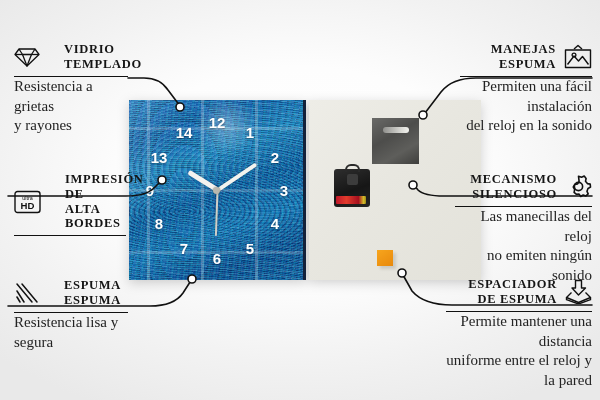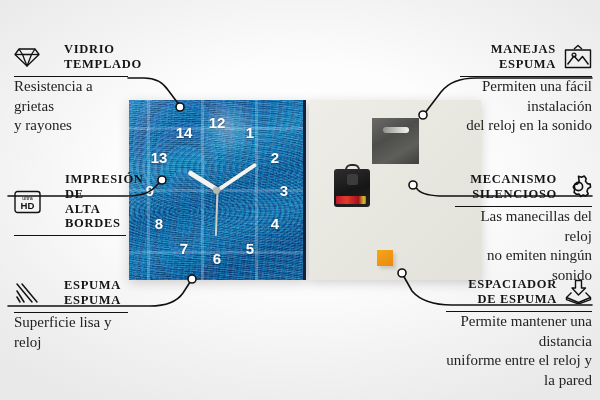--- a/index.html
+++ b/index.html
@@ -273,21 +273,21 @@
           <path d="M3 9 L10 20"></path>
           <path d="M3 15 L6 20"></path>
         </g>
       </svg>
       <div class="callout-title">
         <div>ESPUMA</div>
         <div>ESPUMA</div>
       </div>
     </div>
     <div class="callout-rule"></div>
-    <div class="callout-sub">Superficie lisa y reloj</div>
+    <div class="callout-sub">Resistencia lisa y segura</div>
   </div>
 
   <div class="callout right" style="left:460px; top:42px; width:132px;">
     <div class="callout-head">
       <div class="callout-title">
         <div>MANEJAS</div>
         <div>ESPUMA</div>
       </div>
       <svg class="icon" width="28" height="25" viewBox="0 0 28 25">
         <g fill="none" stroke="#111" stroke-width="1.4" stroke-linejoin="round">

